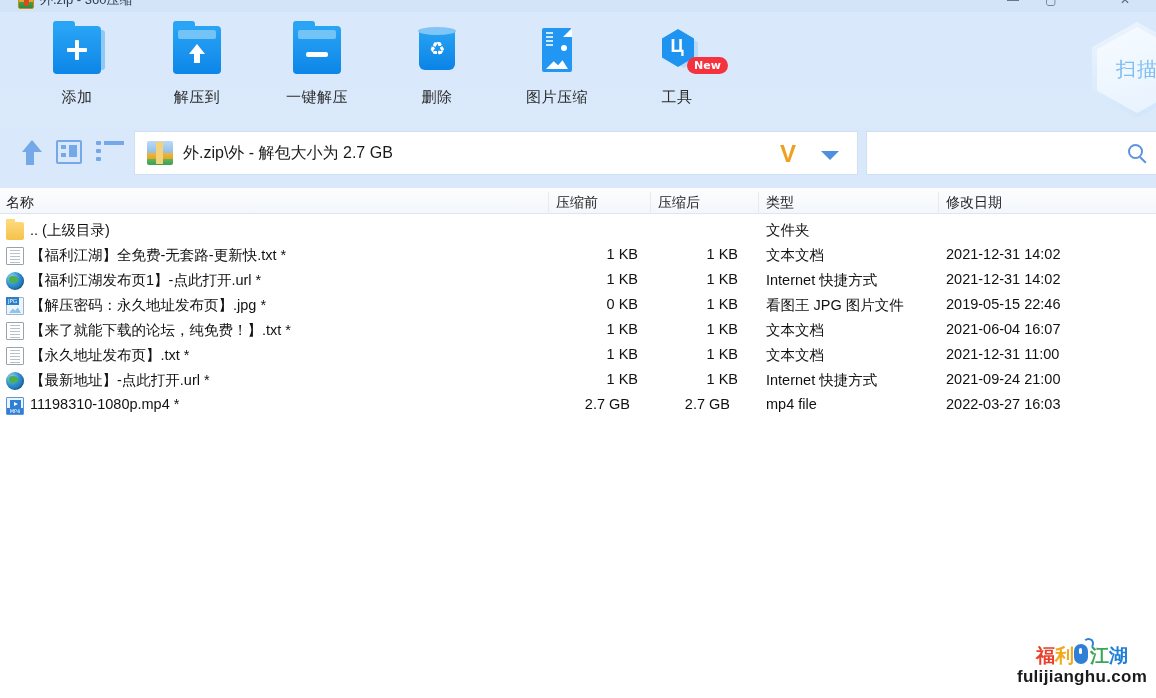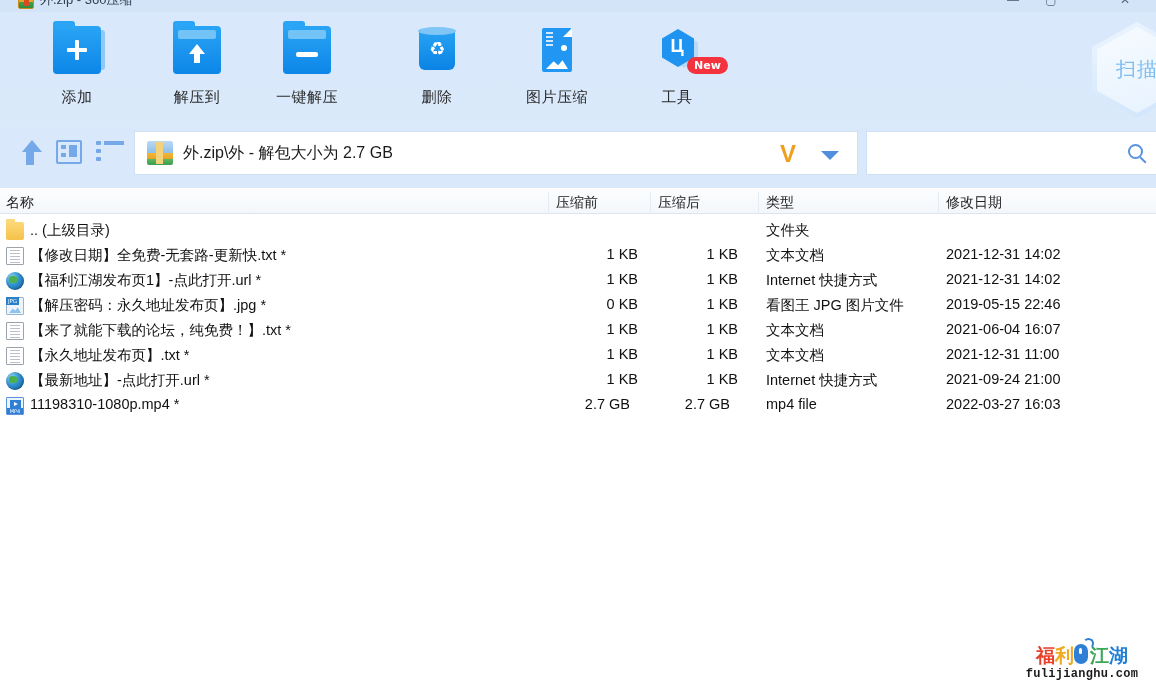--- a/index.html
+++ b/index.html
@@ -267,21 +267,21 @@
   
   .wm{position:absolute; left:1012px; top:645px; width:140px; height:44px; text-align:center;}
   .wm .cn{font-size:19px;font-weight:bold;letter-spacing:0;line-height:22px;white-space:nowrap;}
   .wm .cn .r{color:#e8402a;} .wm .cn .y{color:#f0a81e;}
   .wm .cn .g{color:#3aa757;} .wm .cn .b{color:#1f7fd8;}
   .wm .mouse{
     position:absolute;left:62px;top:-1px;width:14px;height:20px;border-radius:7px;background:#2f7fd6;
   }
   .wm .mouse::after{content:"";position:absolute;left:5px;top:4px;width:3px;height:6px;background:#fff;border-radius:2px;}
   .wm .mouse::before{content:"";position:absolute;left:9px;top:-6px;width:7px;height:7px;border:2px solid #2f7fd6;border-left-color:transparent;border-bottom-color:transparent;border-radius:50%;}
-  .wm .dom{font-size:12px;font-weight:bold;color:#1b1b1b;letter-spacing:.3px;font-family:Liberation Mono, monospace;}
+  .wm .dom{font-size:17px;font-weight:bold;color:#1b1b1b;letter-spacing:.3px;font-family:Liberation Sans, sans-serif;}
 </style>
 </head>
 <body>
 
 <div id="app">
 
   <div class="chrome">
 
     <div class="titlebar">
       <div class="title-ico"></div>
@@ -304,21 +304,21 @@
     <div class="tb" style="left:22px">
       <div class="glyph">
         <span class="side-tab"></span>
         <span class="ic-folder"></span>
         <span class="plus-v"></span>
           <span class="plus-h"></span>
       </div>
       <div class="lbl">添加</div>
     </div>
 
-    <div class="tb" style="left:252px">
+    <div class="tb" style="left:262px">
       <div class="glyph">
         <span class="ic-folder"></span>
         <span class="fold-lip"></span>
         <span class="dash"></span>
       </div>
       <div class="lbl">一键解压</div>
     </div>
 
     <div class="tb" style="left:382px">
       <div class="glyph">
@@ -417,21 +417,21 @@
     </div>
 
     <div class="row">
       <span class="rico i-txt">
           <i></i>
           <i></i>
           <i></i>
           <i></i>
           <i></i>
         </span>
-      <span class="cell c-name">【修改日期】全免费-无套路-更新快.txt *</span>
+      <span class="cell c-name">【福利江湖】全免费-无套路-更新快.txt *</span>
       <span class="cell c-pre" style="left:568px">1 KB</span>
       <span class="cell c-post" style="left:668px">1 KB</span>
       <span class="cell c-type">文本文档</span>
       <span class="cell c-date">2021-12-31 14:02</span>
     </div>
 
     <div class="row">
       <span class="rico i-globe"></span>
       <span class="cell c-name">【福利江湖发布页1】-点此打开.url *</span>
       <span class="cell c-pre" style="left:568px">1 KB</span>

